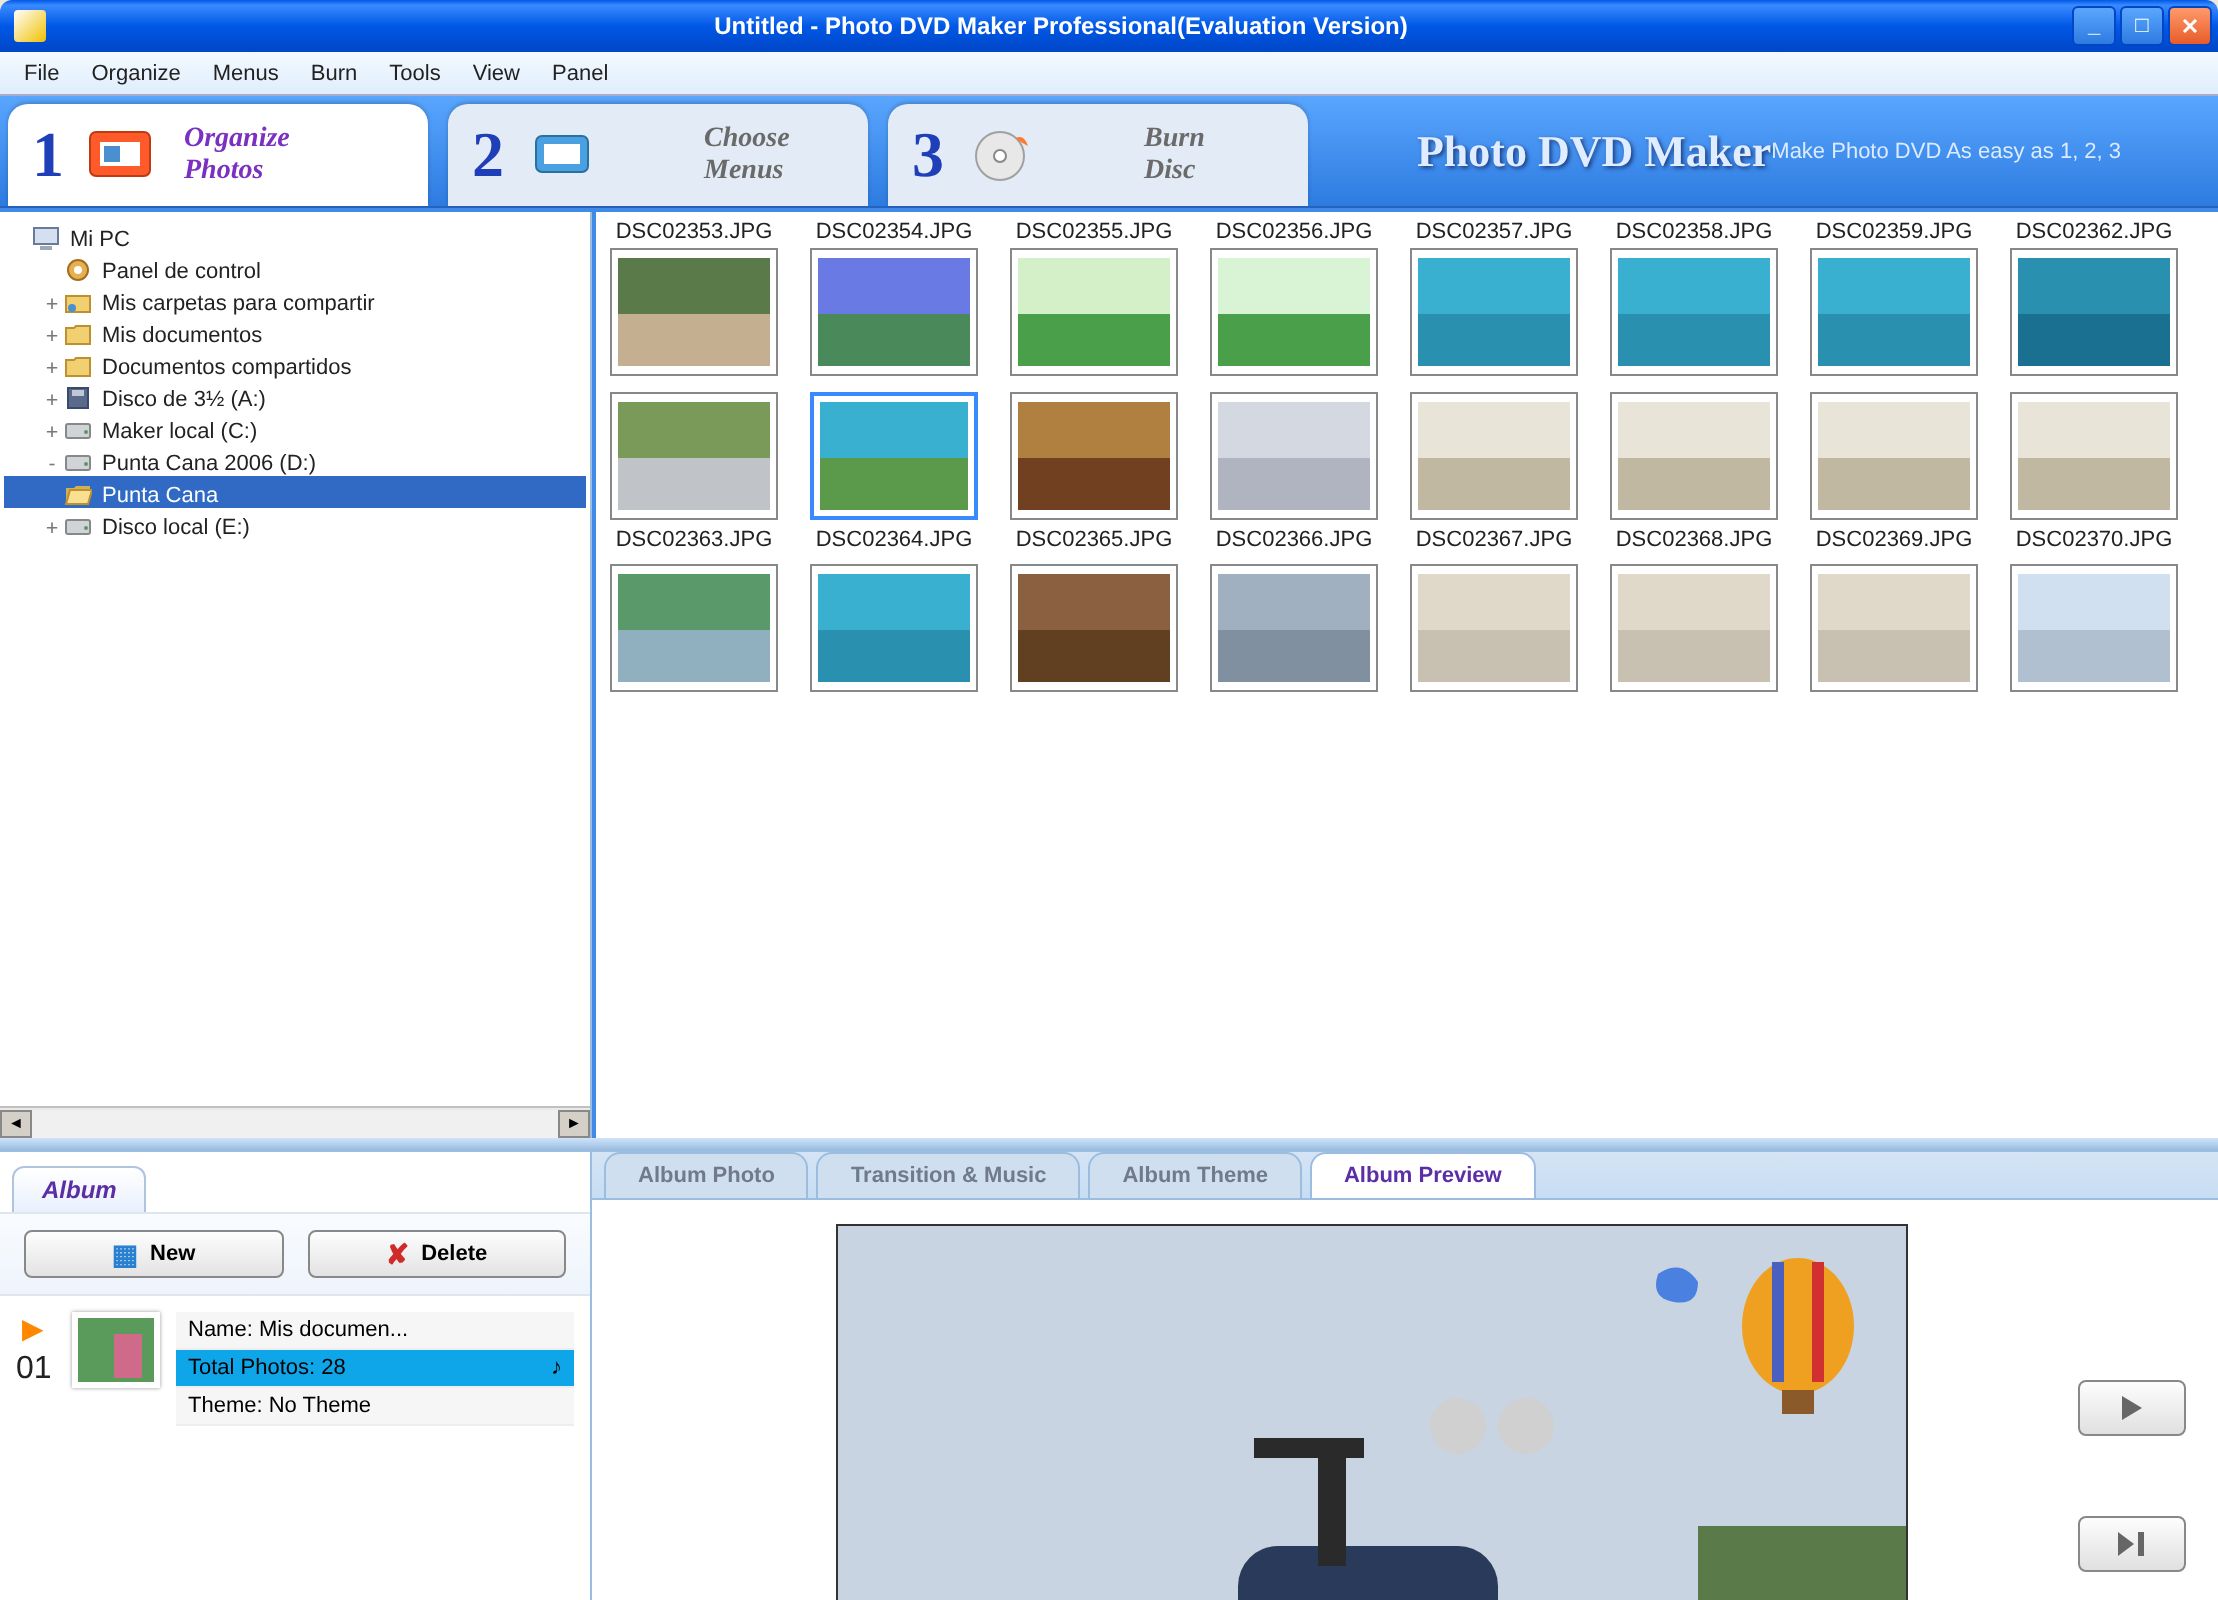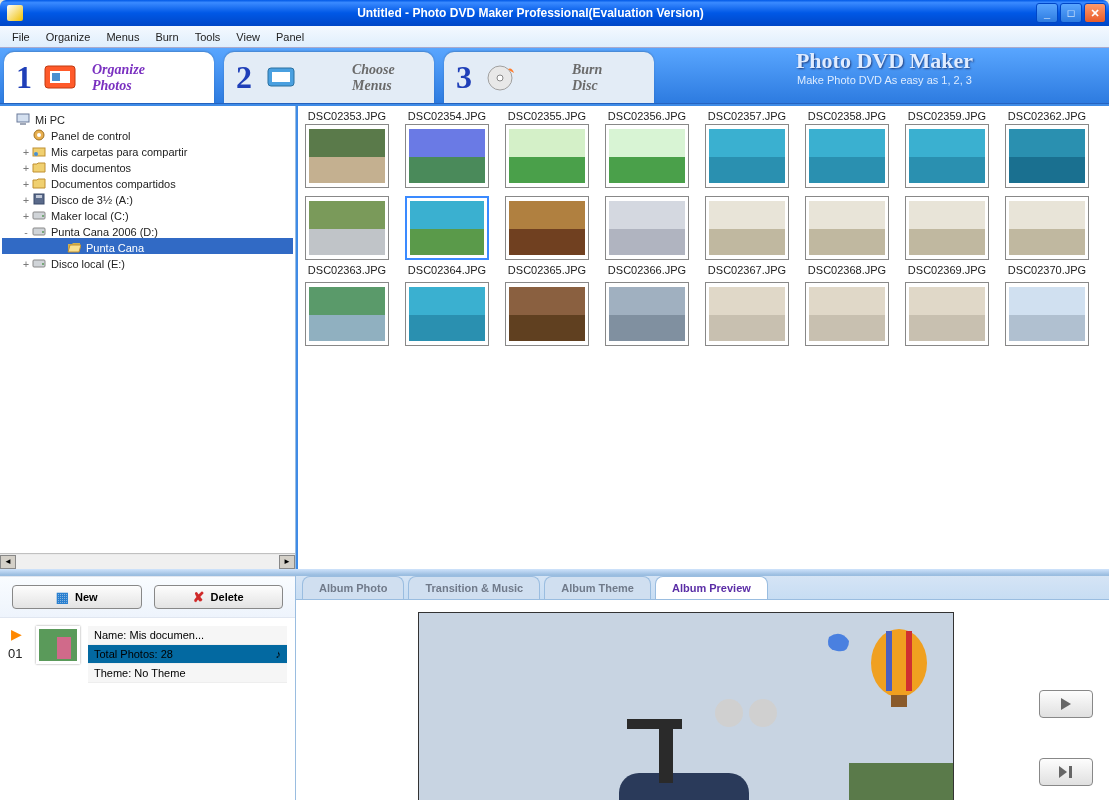--- a/index.html
+++ b/index.html
@@ -16,21 +16,21 @@
 .menubar .menu-item { padding: 2px 8px; cursor: pointer; color: #222; }
 
 .steps-bar { height: 56px; background: linear-gradient(to bottom,#59a6ff 0%,#2d7be0 100%); display: flex; align-items: stretch; border-bottom: 1px solid #2563c0; }
 .step-tab { display: flex; align-items: center; padding: 0 12px; background: #fff; border-radius: 10px 10px 0 0; margin: 4px 6px 0 4px; box-shadow: 0 -1px 2px rgba(0,0,0,0.2); position: relative; min-width: 210px; cursor: pointer; }
 .step-tab.inactive { background: #e3ecf6; }
 .step-num { font-family: "Trebuchet MS"; font-size: 32px; font-weight: bold; color: #1f3fb8; margin-right: 10px; }
 .step-icon { width: 42px; height: 30px; margin-right: 8px; display: flex; align-items: center; justify-content: center; }
 .step-label { display: flex; flex-direction: column; font-family: "Trebuchet MS"; font-size: 14px; font-style: italic; font-weight: bold; }
 .step-tab.active .step-label { color:#7a30c0; }
 .step-tab.inactive .step-label { color:#6a6a6a;margin-left:40px; }
-.brand-area { flex: 1; display: flex; flex-direction: column; align-items: center; color:#fff; }
+.brand-area { flex: 1; display: flex; flex-direction: row; align-items: center; justify-content: center; color:#fff; }
 .brand-title { font-family: "Trebuchet MS"; font-size: 22px; font-weight: bold; color:#e0ecff; text-shadow: 1px 1px 2px rgba(0,0,50,.6); }
 .brand-sub { font-size: 11px; color:#dcebff; }
 
 .workspace { display: flex; height: 465px; border-top: 2px solid #3f8be6; }
 
 .left-pane { width: 296px; background: #fff; border-right: 1px solid #9abde0; display: flex; flex-direction: column; }
 .tree { flex:1; overflow: hidden; padding: 4px 2px; font-size: 11px; color:#222; }
 .tree-row { display: flex; align-items: flex-end; height: 16px; padding: 0 2px; white-space: nowrap; cursor: pointer; }
 .tree-row.selected { background:#316ac5; color:#fff; }
 .tree-toggle { width: 12px; font-family: monospace; font-size: 10px; color:#7a7a7a; text-align:center; }
@@ -51,25 +51,25 @@
 
 .lower { display:flex; height: 418px; }
 .album-panel { width: 296px; background:#fff; border-right:1px solid #9abde0; display:flex; flex-direction:column; border-top: 1px solid #9abde0; }
 .album-tab { height: 30px; display:flex; align-items:flex-end; padding-left:6px; }
 .album-tab .tab { background: linear-gradient(to bottom,#fff,#e8f0fc); border:1px solid #b0c4e0; border-bottom:none; border-radius: 6px 6px 0 0; padding: 4px 14px; color:#5b2ea6; font-weight:bold; font-style:italic; font-size:12px; }
 .album-buttons { display:flex; gap: 12px; padding: 8px 12px; border-top:1px solid #e0e6f0; border-bottom:1px solid #e0e6f0; background: linear-gradient(to bottom,#f9fcff,#eef4fc); }
 .toolbar-btn { flex:1; height: 24px; background:linear-gradient(to bottom,#fdfdfd,#e3e3e3); border:1px solid #888; border-radius: 4px; display:flex; align-items:center; justify-content:center; gap:6px; cursor:pointer; font-weight:bold; font-size:11px; }
 .album-list { flex:1; padding: 8px; }
 .album-item { display:flex; gap:8px; align-items:flex-start; }
 .album-item .play-icon { color:#ff8800; font-size:14px; width:14px; }
-.album-item .num { font-size:13px; color:#222; width:20px; }
+.album-item .num { font-size:16px; color:#222; width:20px; }
 .album-item .thumb-small { width:44px; height:38px; border:3px solid #fff; box-shadow:0 0 2px rgba(0,0,0,.4); }
 .album-item .details { flex:1; font-size:11px; }
 .album-item .details .row { padding:3px 6px; border-bottom:1px solid #eee; background:#f6f6f6; display:flex; justify-content:space-between; align-items:center; }
-.album-item .details .row:nth-child(2){ background:#0369a1; }
+.album-item .details .row:nth-child(2){ background:#0ea5e9; }
 
 .preview-panel { flex:1; display:flex; flex-direction:column; background:#fff; border-top:1px solid #9abde0; }
 .ptabs { height: 28px; background:linear-gradient(to bottom,#d5e4f5,#c7ddf3); display:flex; align-items:flex-end; padding-left: 6px; border-bottom:1px solid #9abde0; }
 .ptab { padding: 5px 16px; border:1px solid #9abde0; border-bottom:none; border-radius:8px 8px 0 0; margin-right:4px; background:#d0dff0; color:#707a8a; font-weight:bold; font-size:11px; cursor:pointer; }
 .ptab.active { background:#fff; color:#5b2ea6; }
 .preview-area { flex:1; display:flex; align-items:flex-start; padding: 12px; gap: 14px; }
 .preview-image { margin-left: 110px; width: 536px; height: 386px; background: linear-gradient(to bottom,#b0c4d6 0%,#b0c4d6 50%,#8a9aa8 50%,#8a9aa8 100%); position:relative; border:1px solid #333; overflow:hidden; }
 .preview-controls { display:flex; flex-direction:column; gap: 40px; margin-left:auto; margin-top: 78px; margin-right: 4px; }
 .pc-btn { width: 54px; height: 28px; background:linear-gradient(to bottom,#fdfdfd,#e0e0e0); border:1px solid #888; border-radius:4px; display:flex; align-items:center; justify-content:center; cursor:pointer; }
 
@@ -229,21 +229,21 @@
             </svg></span>
           <span>Maker local (C:)</span>
         </div>
         <div class="tree-row" style="padding-left: 18px;">
           <span class="tree-toggle">-</span>
           <span class="tree-icon"><svg width="14" height="14">
               <use href="#ic-drive"></use>
             </svg></span>
           <span>Punta Cana 2006 (D:)</span>
         </div>
-        <div class="tree-row selected" style="padding-left: 53px;">
+        <div class="tree-row selected" style="padding-left: 18px;">
           <span class="tree-toggle"></span>
           <span class="tree-icon"><svg width="14" height="14">
               <use href="#ic-folder-open"></use>
             </svg></span>
           <span>Punta Cana</span>
         </div>
         <div class="tree-row" style="padding-left: 18px;">
           <span class="tree-toggle">+</span>
           <span class="tree-icon"><svg width="14" height="14">
               <use href="#ic-drive"></use>
@@ -473,20 +473,23 @@
           </div>
         </div>
       </div>
     </div>
 </div>
 
 <div class="mid-divider"></div>
 
 <div class="lower">
   <div class="album-panel">
+    <div class="album-tab">
+      <div class="tab">Album</div>
+    </div>
     <div class="album-buttons">
       <div class="toolbar-btn">
         <span style="color:#2a80d0;font-size:14px">▦</span>
         <span>New</span>
       </div>
       <div class="toolbar-btn">
         <span style="color:#d02a2a;font-size:14px">✘</span>
         <span>Delete</span>
       </div>
     </div>

